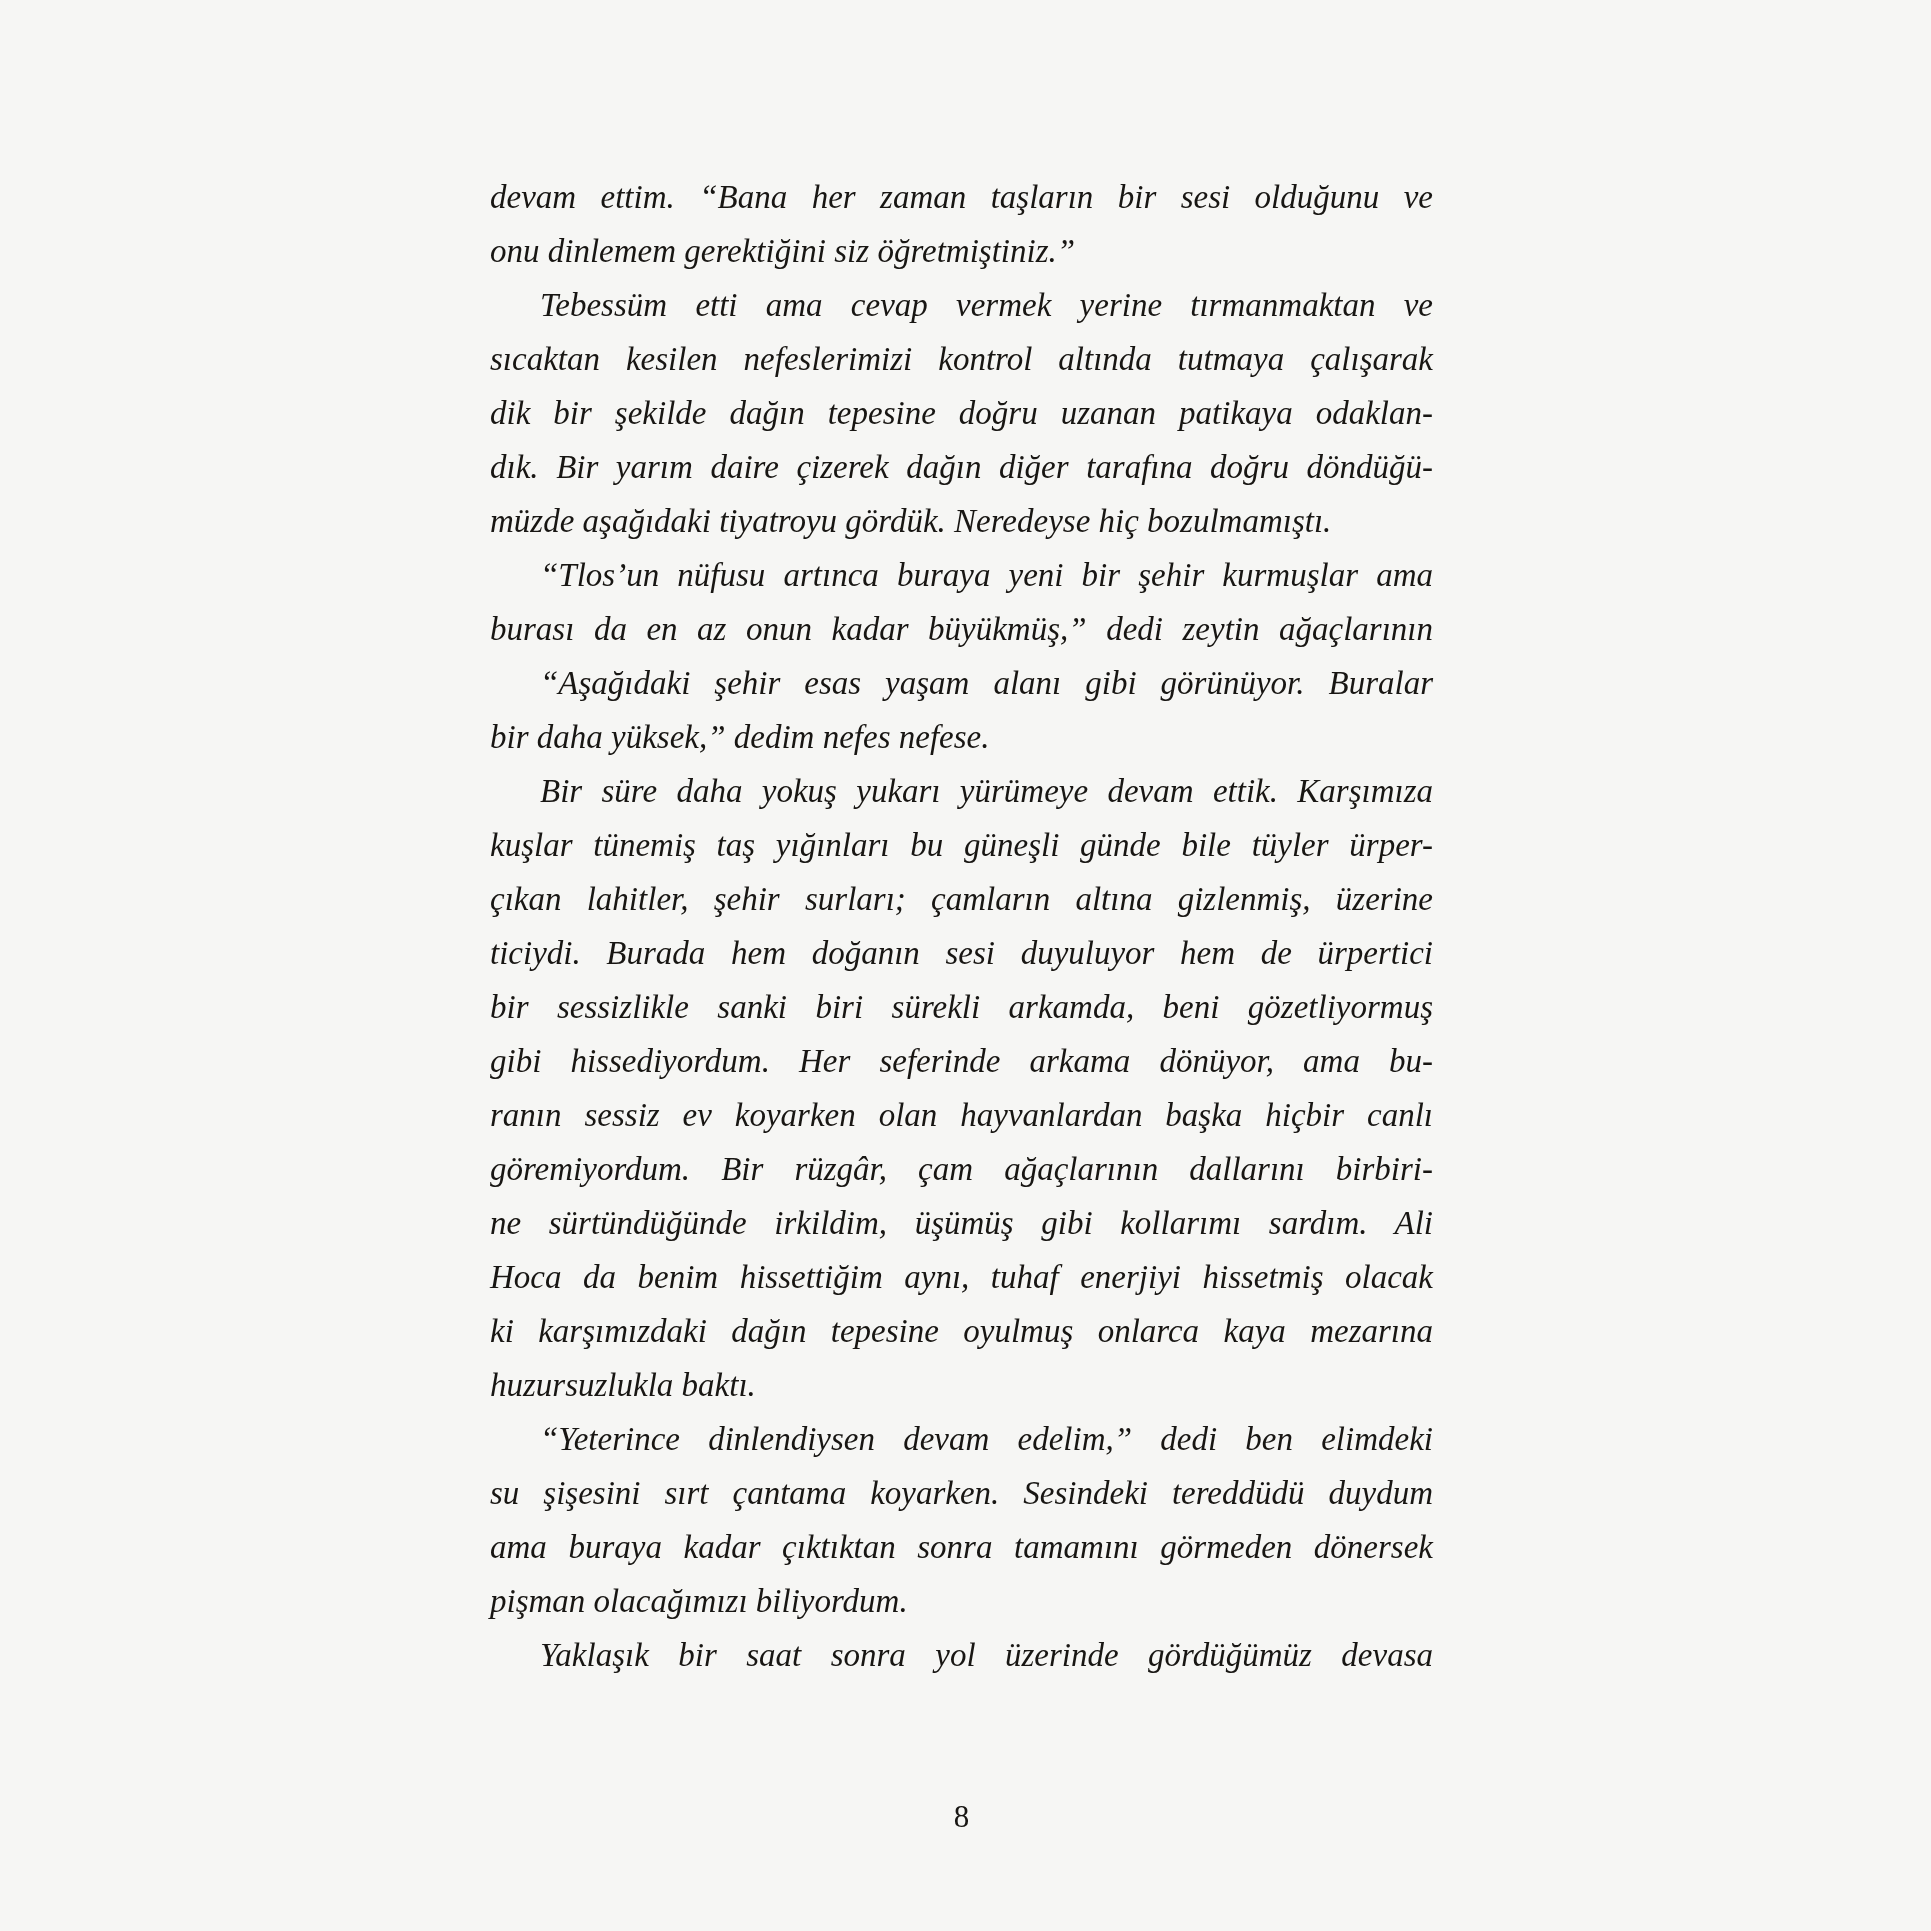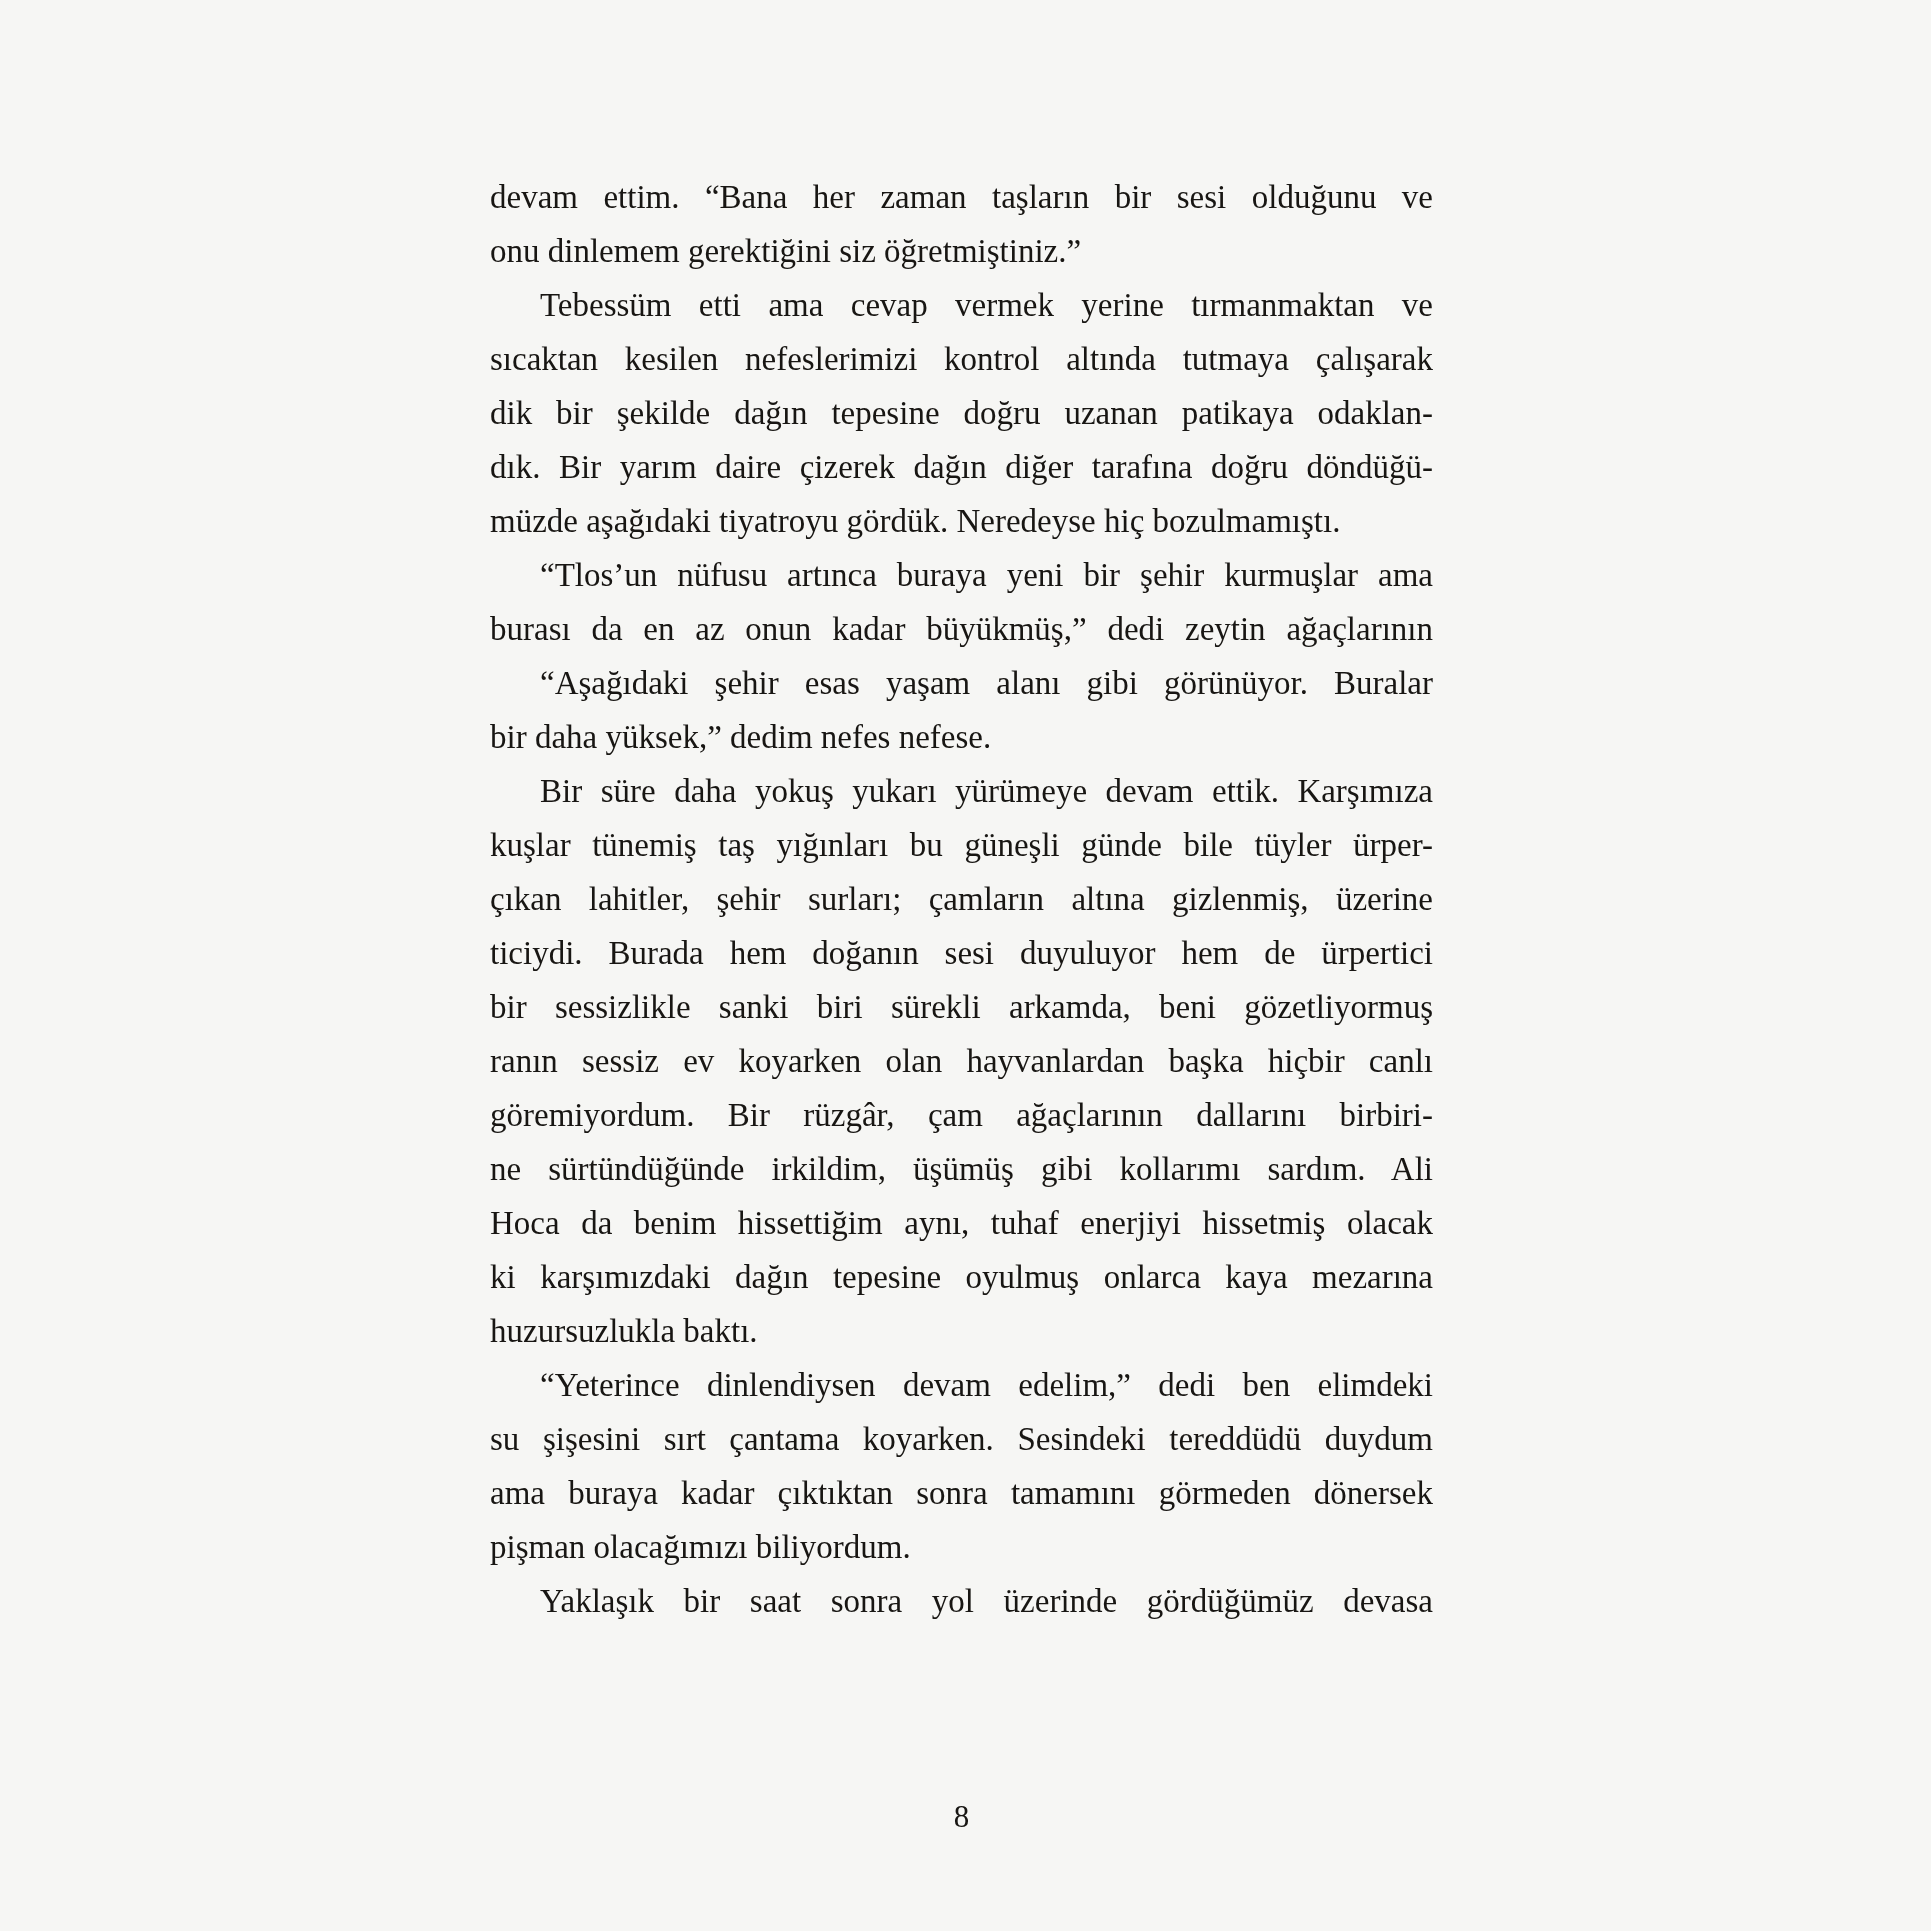--- a/index.html
+++ b/index.html
@@ -13,20 +13,21 @@
   }
   .textblock {
     position: absolute;
     left: 490px;
     top: 170px;
     width: 943px;
     font-size: 33px;
     line-height: 54px;
     color: #181613;
     hyphens: none;
+    font-style: italic;
   }
   .line {
     text-align: justify;
     text-align-last: justify;
   }
   .line.end { text-align-last: left; }
   .line.ind { text-indent: 50px; }
   .page-number {
     position: absolute;
     left: 490px;
@@ -52,20 +53,21 @@
     <div class="line end">müzde aşağıdaki tiyatroyu gördük. Neredeyse hiç bozulmamıştı.</div>
     <div class="line ind">“Tlos’un nüfusu artınca buraya yeni bir şehir kurmuşlar ama</div>
     <div class="line">burası da en az onun kadar büyükmüş,” dedi zeytin ağaçlarının</div>
     <div class="line ind">“Aşağıdaki şehir esas yaşam alanı gibi görünüyor. Buralar</div>
     <div class="line end">bir daha yüksek,” dedim nefes nefese.</div>
     <div class="line ind">Bir süre daha yokuş yukarı yürümeye devam ettik. Karşımıza</div>
     <div class="line">kuşlar tünemiş taş yığınları bu güneşli günde bile tüyler ürper-</div>
     <div class="line">çıkan lahitler, şehir surları; çamların altına gizlenmiş, üzerine</div>
     <div class="line">ticiydi. Burada hem doğanın sesi duyuluyor hem de ürpertici</div>
     <div class="line">bir sessizlikle sanki biri sürekli arkamda, beni gözetliyormuş</div>
+    <div class="line">gibi hissediyordum. Her seferinde arkama dönüyor, ama bu-</div>
     <div class="line">ranın sessiz ev koyarken olan hayvanlardan başka hiçbir canlı</div>
     <div class="line">göremiyordum. Bir rüzgâr, çam ağaçlarının dallarını birbiri-</div>
     <div class="line">ne sürtündüğünde irkildim, üşümüş gibi kollarımı sardım. Ali</div>
     <div class="line">Hoca da benim hissettiğim aynı, tuhaf enerjiyi hissetmiş olacak</div>
     <div class="line">ki karşımızdaki dağın tepesine oyulmuş onlarca kaya mezarına</div>
     <div class="line end">huzursuzlukla baktı.</div>
     <div class="line ind">“Yeterince dinlendiysen devam edelim,” dedi ben elimdeki</div>
     <div class="line">su şişesini sırt çantama koyarken. Sesindeki tereddüdü duydum</div>
     <div class="line">ama buraya kadar çıktıktan sonra tamamını görmeden dönersek</div>
     <div class="line end">pişman olacağımızı biliyordum.</div>

